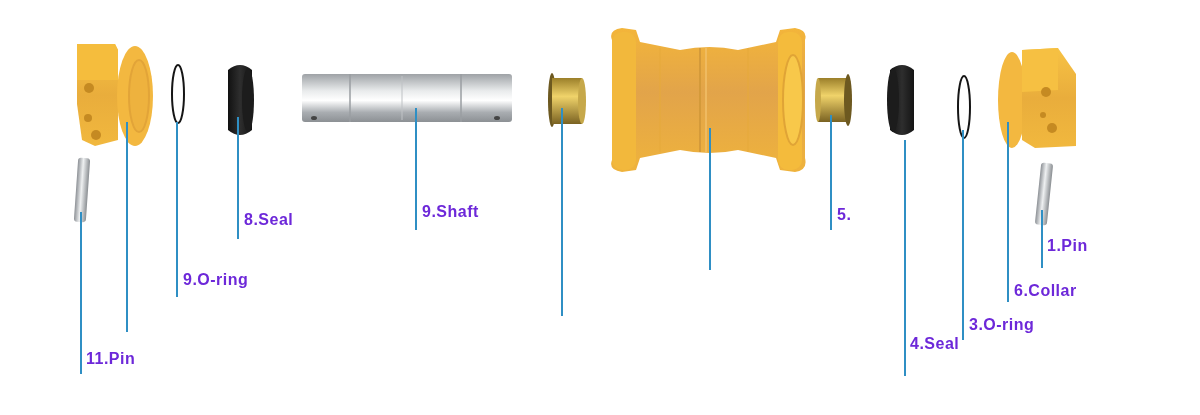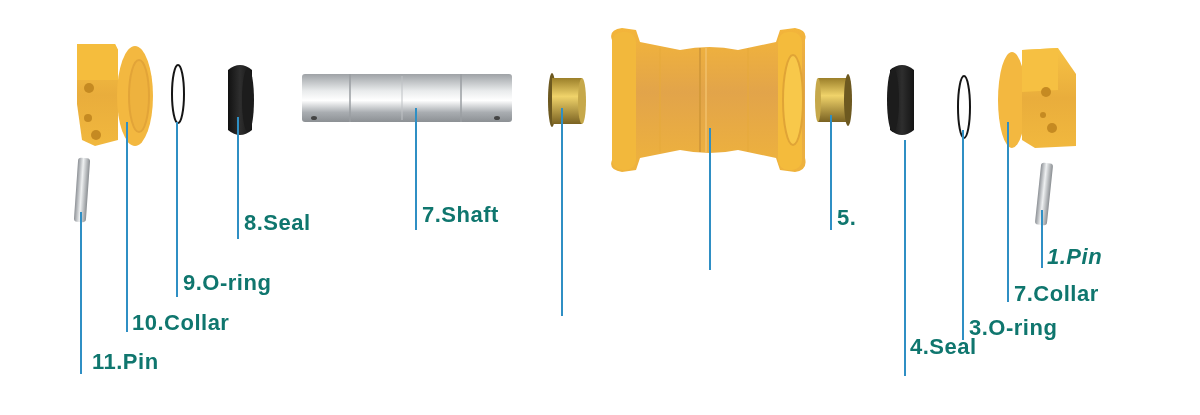--- a/index.html
+++ b/index.html
@@ -1,18 +1,18 @@
 <!DOCTYPE html>
 <html><head>
 <meta charset="utf-8">
 <style>
   html, body { margin:0; padding:0; background:#ffffff; }
   body { width:1200px; height:415px; position:relative; overflow:hidden; font-family:"Liberation Sans", sans-serif; }
   .stage { position:absolute; left:0; top:0; width:1200px; height:415px; }
-  .lbl { position:absolute; color:#0f766e; font-weight:bold; font-size:22px; letter-spacing:0.5px; white-space:nowrap; line-height:1; }
+  .lbl { position:absolute; color:#6d28d9; font-weight:bold; font-size:16px; letter-spacing:0.5px; white-space:nowrap; line-height:1; }
   .leader { position:absolute; width:2px; background:#2f8fc4; }
 </style>
 </head>
 <body>
 
 <div class="stage">
   <svg width="1200" height="415" viewBox="0 0 1200 415">
     <defs>
       <linearGradient id="gYel" x1="0" y1="0" x2="0" y2="1">
         <stop offset="0" stop-color="#f7c244"></stop>
@@ -126,23 +126,22 @@
   <div class="leader" style="left:415px; top:108px; height:122px;"></div>
   <div class="leader" style="left:561px; top:108px; height:208px;"></div>
   <div class="leader" style="left:709px; top:128px; height:142px;"></div>
   <div class="leader" style="left:830px; top:115px; height:115px;"></div>
   <div class="leader" style="left:904px; top:140px; height:236px;"></div>
   <div class="leader" style="left:962px; top:130px; height:210px;"></div>
   <div class="leader" style="left:1007px; top:122px; height:180px;"></div>
   <div class="leader" style="left:1041px; top:210px; height:58px;"></div>
 
   
-  <div class="lbl" style="left:92px; top:351px;">11.Pin</div>
-  <div class="lbl" style="left:132px; top:312px;">10.Collar</div>
+  <div class="lbl" style="left:86px; top:351px;">11.Pin</div>
   <div class="lbl" style="left:183px; top:272px;">9.O-ring</div>
   <div class="lbl" style="left:244px; top:212px;">8.Seal</div>
-  <div class="lbl" style="left:422px; top:204px;">7.Shaft</div>
+  <div class="lbl" style="left:422px; top:204px;">9.Shaft</div>
   <div class="lbl" style="left:837px; top:207px;">5.</div>
   <div class="lbl" style="left:910px; top:336px;">4.Seal</div>
   <div class="lbl" style="left:969px; top:317px;">3.O-ring</div>
-  <div class="lbl" style="left:1014px; top:283px;">7.Collar</div>
-  <div class="lbl" style="left:1047px; top:246px;font-style:italic;">1.Pin</div>
+  <div class="lbl" style="left:1014px; top:283px;">6.Collar</div>
+  <div class="lbl" style="left:1047px; top:238px;">1.Pin</div>
 </div>
 
 </body></html>

